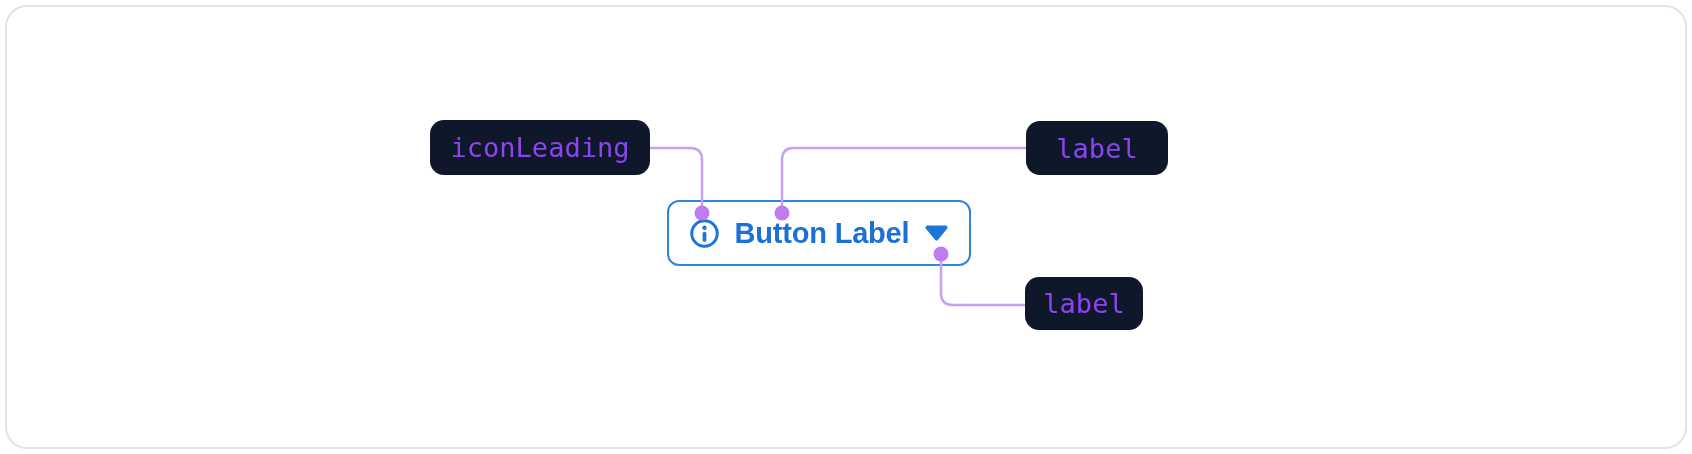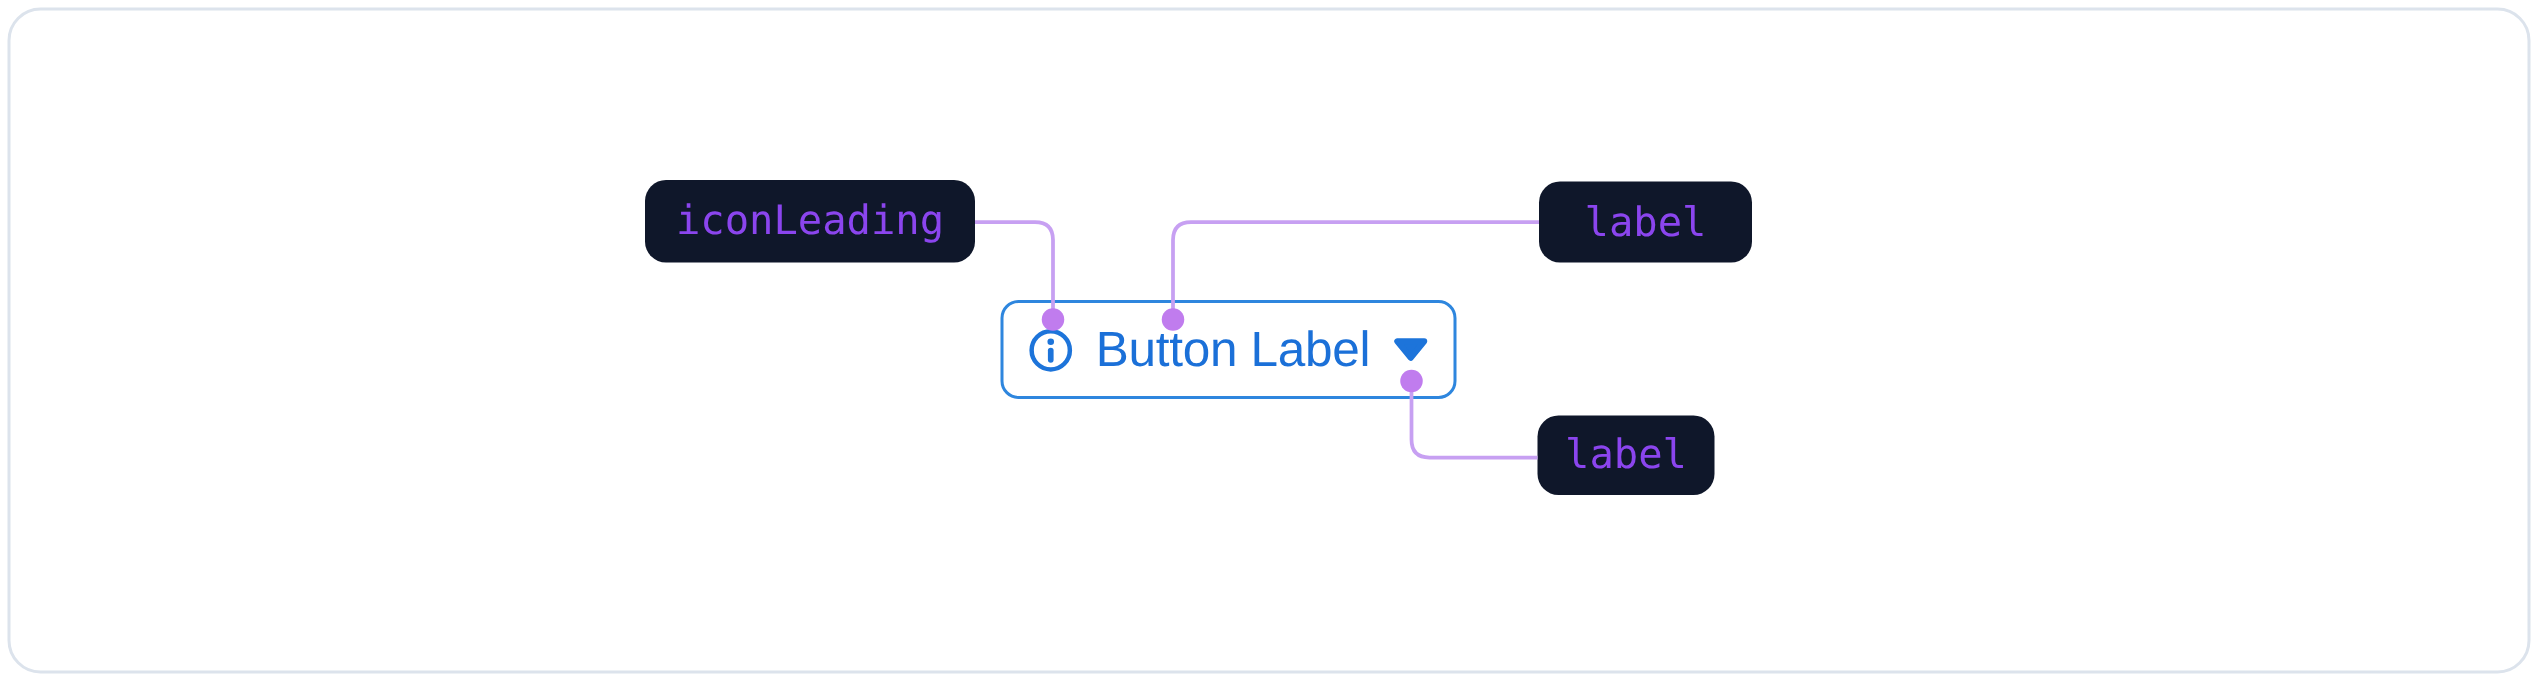--- a/index.html
+++ b/index.html
@@ -56,22 +56,22 @@
     display: flex;
     align-items: center;
     justify-content: center;
     gap: 15px;
     padding: 0 18px;
     z-index: 2;
     cursor: pointer;
   }
   .anatomy-button .btn-label {
     color: #1b70d8;
-    font-size: 33px;
-    font-weight: 400;
+    font-size: 29px;
+    font-weight: 700;
     letter-spacing: -0.2px;
     white-space: nowrap;
   }
   .icon-box {
     display: flex;
     align-items: center;
     justify-content: center;
   }
   .connector-layer {
     position: absolute;

